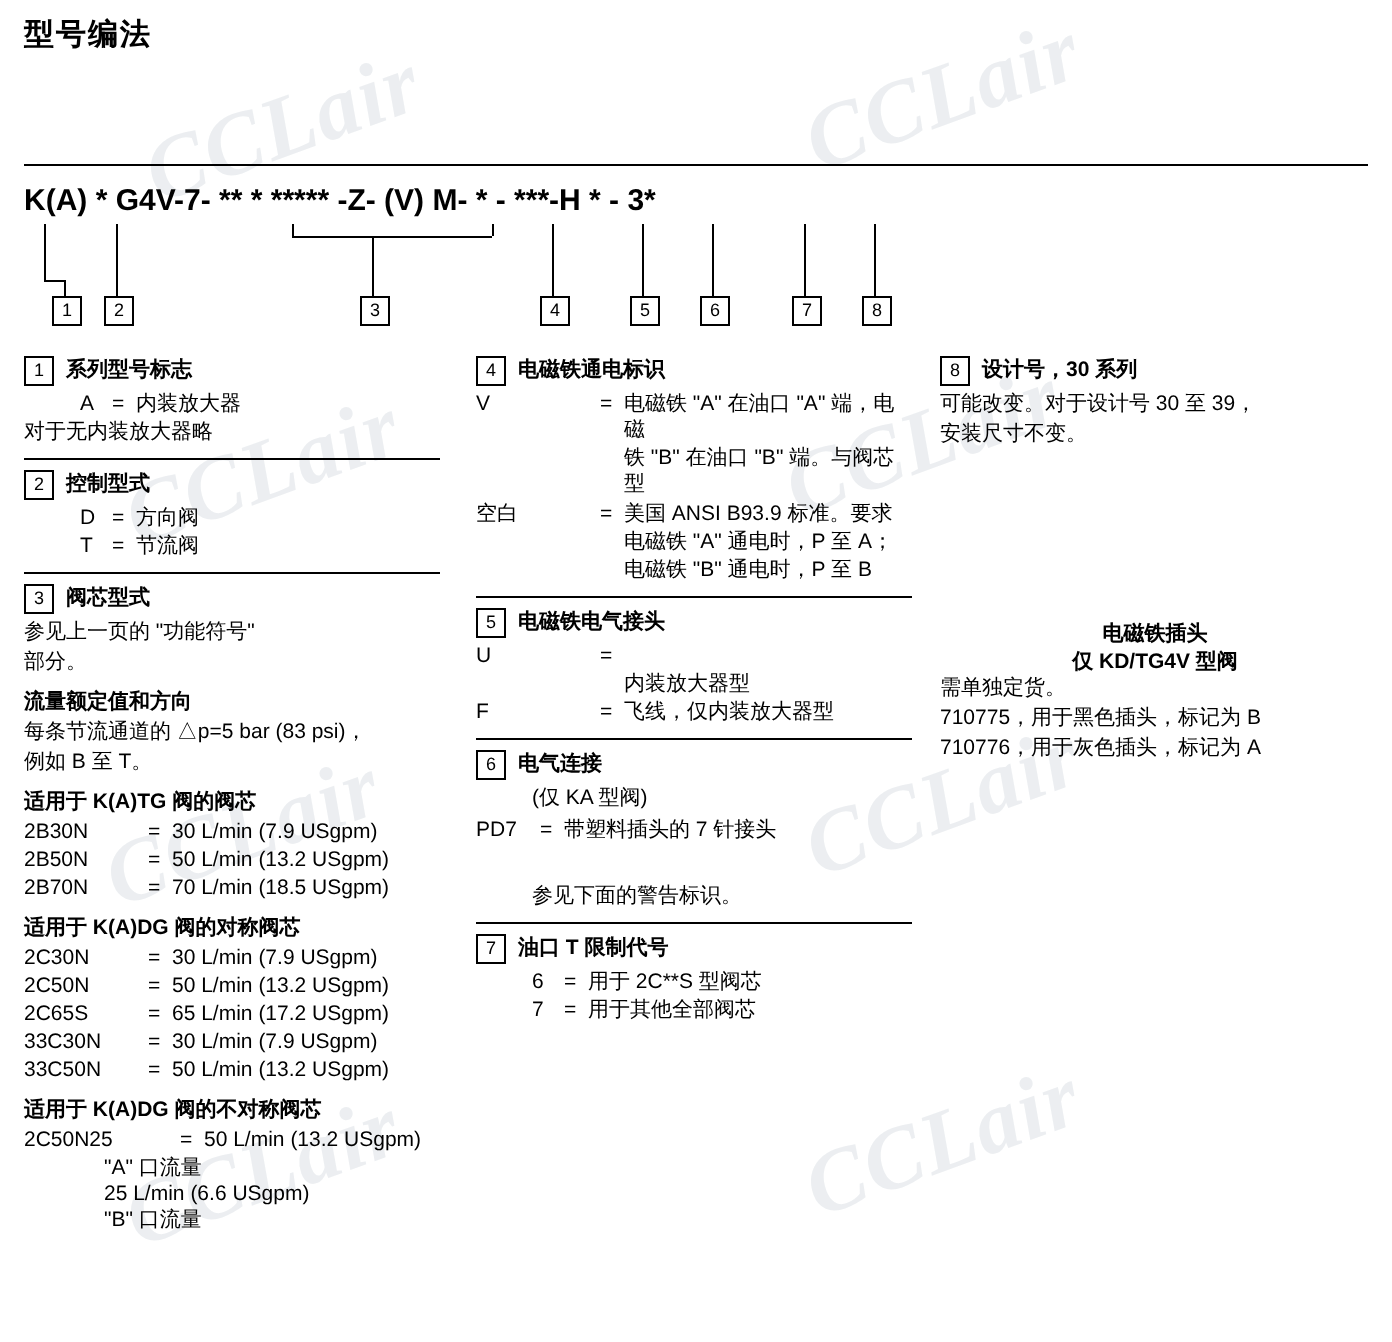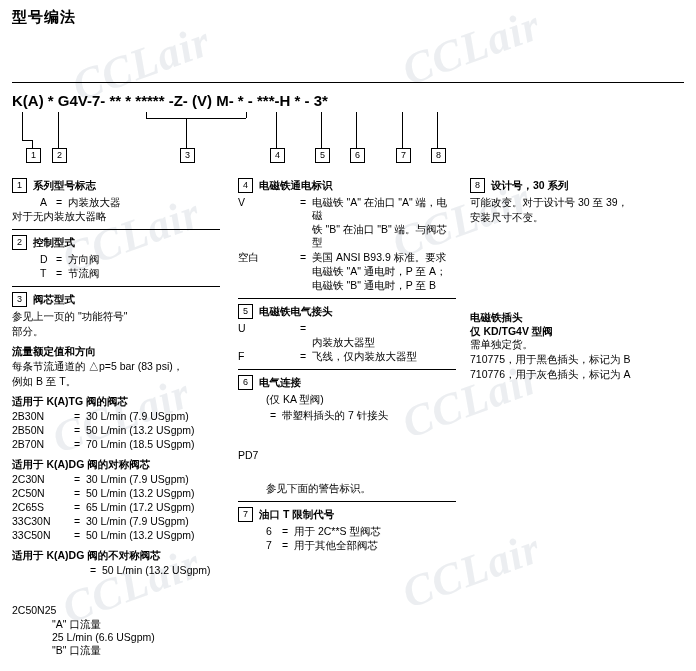--- a/index.html
+++ b/index.html
@@ -79,35 +79,35 @@
     display:flex; align-items:flex-start; gap:6px;
     margin-bottom:3px;
   }
   .sect-head .numbox-inline {
     position:static;
     flex:0 0 auto;
     width:13px; height:13px;
     border:1px solid #000;
     font-size:9px; line-height:12px; text-align:center;
   }
-  .sect-title { font-weight:bold; font-size:10.5px; line-height:14px; }
+  .sect-title { font-weight:bold; font-size:10.5px; line-height:14px;text-align:center; }
   .hr { border-top:1px solid #000; margin:6px 0 5px 0; }
 
   .row { display:flex; margin-bottom:1px; }
   .row .k { flex:0 0 auto; width:16px; }
   .row .eq { flex:0 0 auto; width:12px; }
   .row .v { flex:1 1 auto; }
 
   .rowx { display:flex; margin-bottom:1px; }
   .rowx .k { flex:0 0 auto; width:62px; }
   .rowx .eq { flex:0 0 auto; width:12px; }
   .rowx .v { flex:1 1 auto; }
 
   .rowd { display:flex; margin-bottom:1px; }
-  .rowd .k { flex:0 0 auto; width:78px;margin-top:40px; }
+  .rowd .k { flex:0 0 auto; width:78px; }
   .rowd .eq { flex:0 0 auto; width:12px; }
   .rowd .v { flex:1 1 auto; }
 
   .subhead { font-weight:bold; margin-top:7px; margin-bottom:2px; }
   .para { margin-bottom:2px; }
   .indent { margin-left:28px; }
   .indent2 { margin-left:40px; }
   .center-note { margin-top:20px; margin-left:28px; }
 </style>
 </head>

